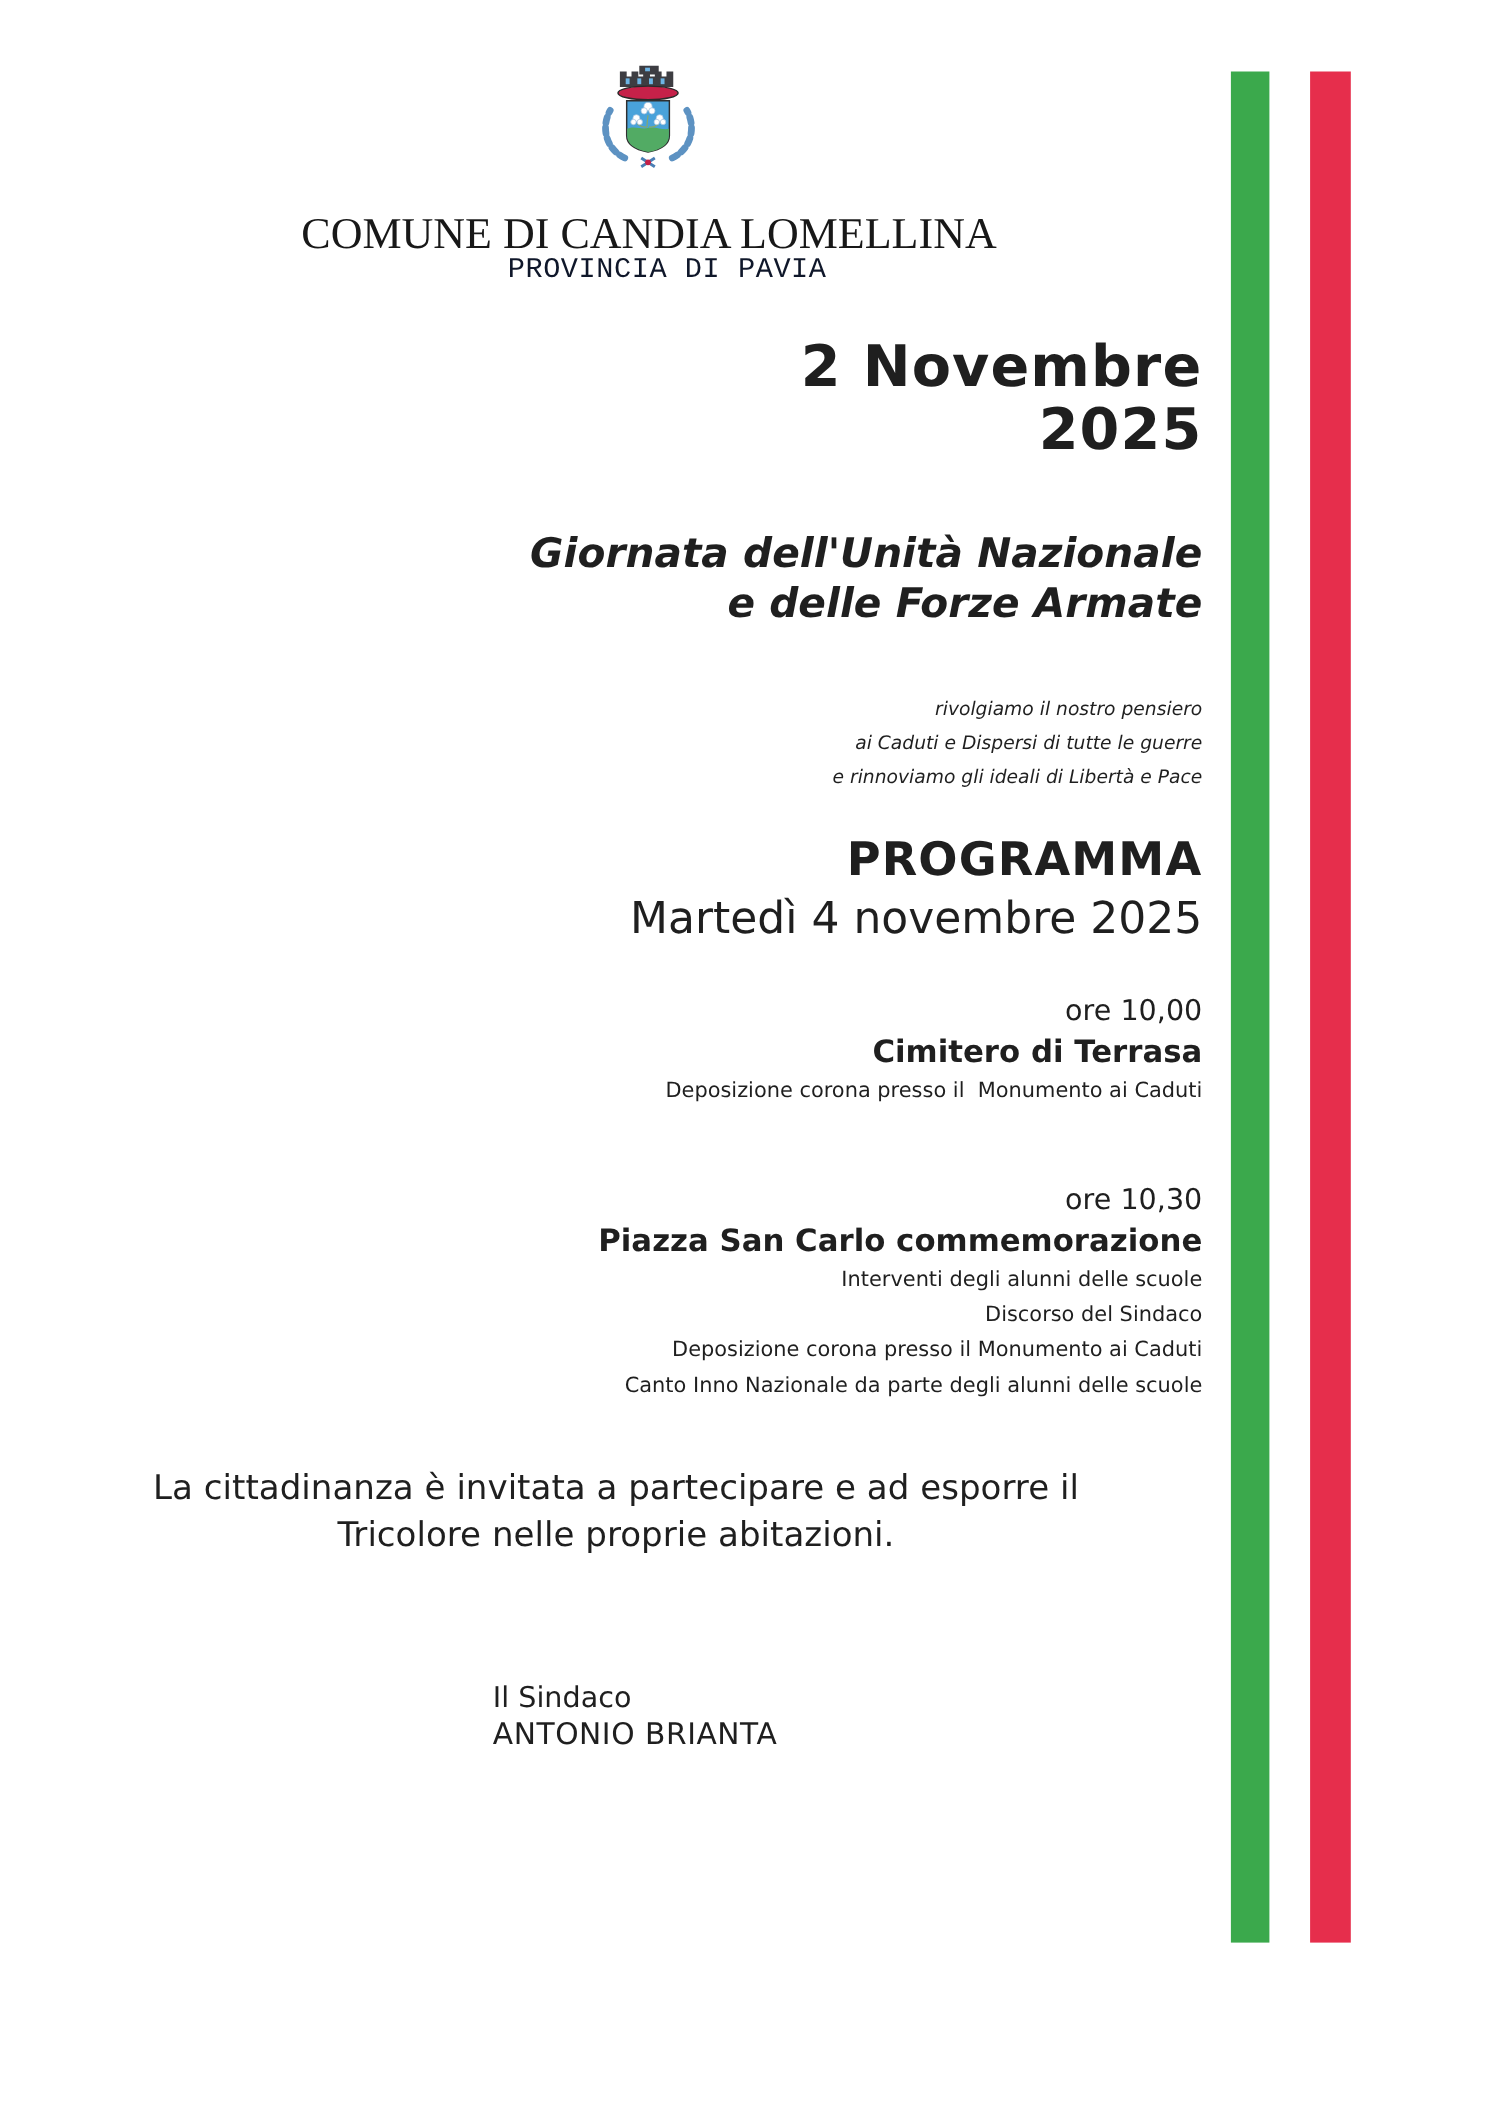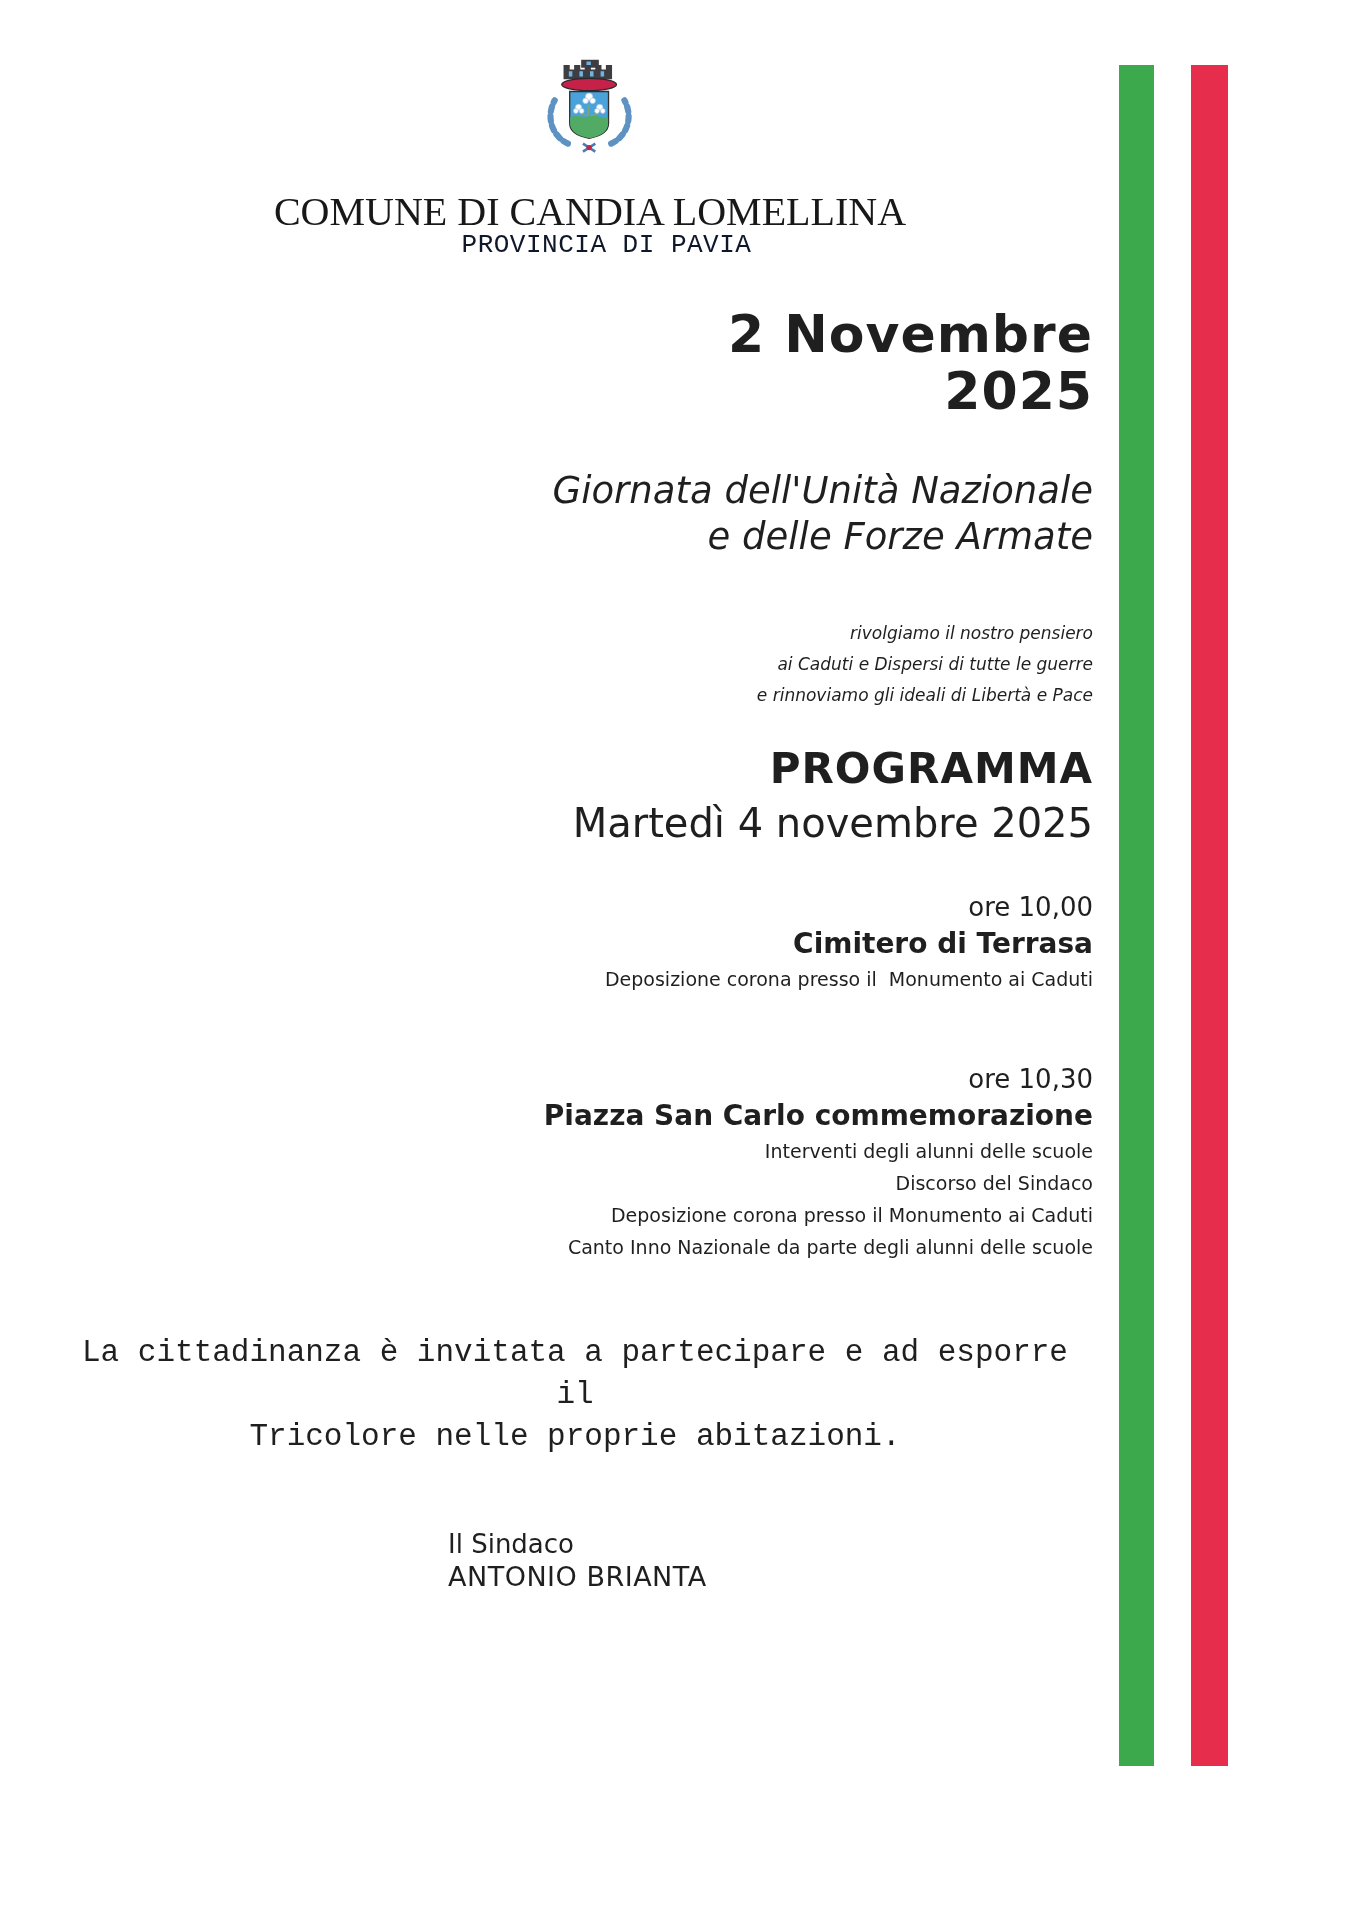--- a/index.html
+++ b/index.html
@@ -26,35 +26,35 @@
   }
 
   
   .stripe{position:absolute;top:65px;height:1701px;}
   .stripe-green{left:1119px;width:35px;background:#3ba94c;}
   .stripe-red{left:1191px;width:37px;background:#e62e4c;}
 
   
   .main{position:absolute;left:60px;top:306px;width:1033px;text-align:right;}
   .date-title{font-size:52px;font-weight:bold;line-height:57px;letter-spacing:1px;}
-  .event-title{margin-top:48px;font-size:37px;font-weight:normal;font-style:italic;line-height:46px;}
+  .event-title{margin-top:60px;font-size:37px;font-weight:bold;font-style:italic;line-height:46px;}
   .dedication{margin-top:58px;font-size:17px;font-style:italic;line-height:31px;}
   .programma{margin-top:36px;font-size:42px;font-weight:bold;line-height:44px;letter-spacing:1px;}
   .weekday{margin-top:9px;font-size:40px;line-height:46px;}
   .prog-item{margin-top:45px;}
   .prog-item.second{margin-top:68px;}
   .time{font-size:26px;line-height:32px;}
   .place{font-size:28px;font-weight:bold;line-height:34px;margin-top:4px;}
   .details{margin-top:2px;}
   .detail{font-size:19px;line-height:32px;}
 
   
   .invitation{
-    position:absolute;left:80px;top:1332px;width:990px;text-align:center;
-    font-size:31px;line-height:42px;font-family:Liberation Mono, monospace;
+    position:absolute;left:65px;top:1332px;width:990px;text-align:center;
+    font-size:31px;line-height:42px;
   }
 
   
   .signature{position:absolute;left:448px;top:1528px;width:400px;text-align:left;}
   .sig-role{font-size:26px;line-height:32px;}
   .sig-name{font-size:27px;line-height:34px;margin-top:0;letter-spacing:0.5px;}
 </style>
 </head>
 <body>
 

